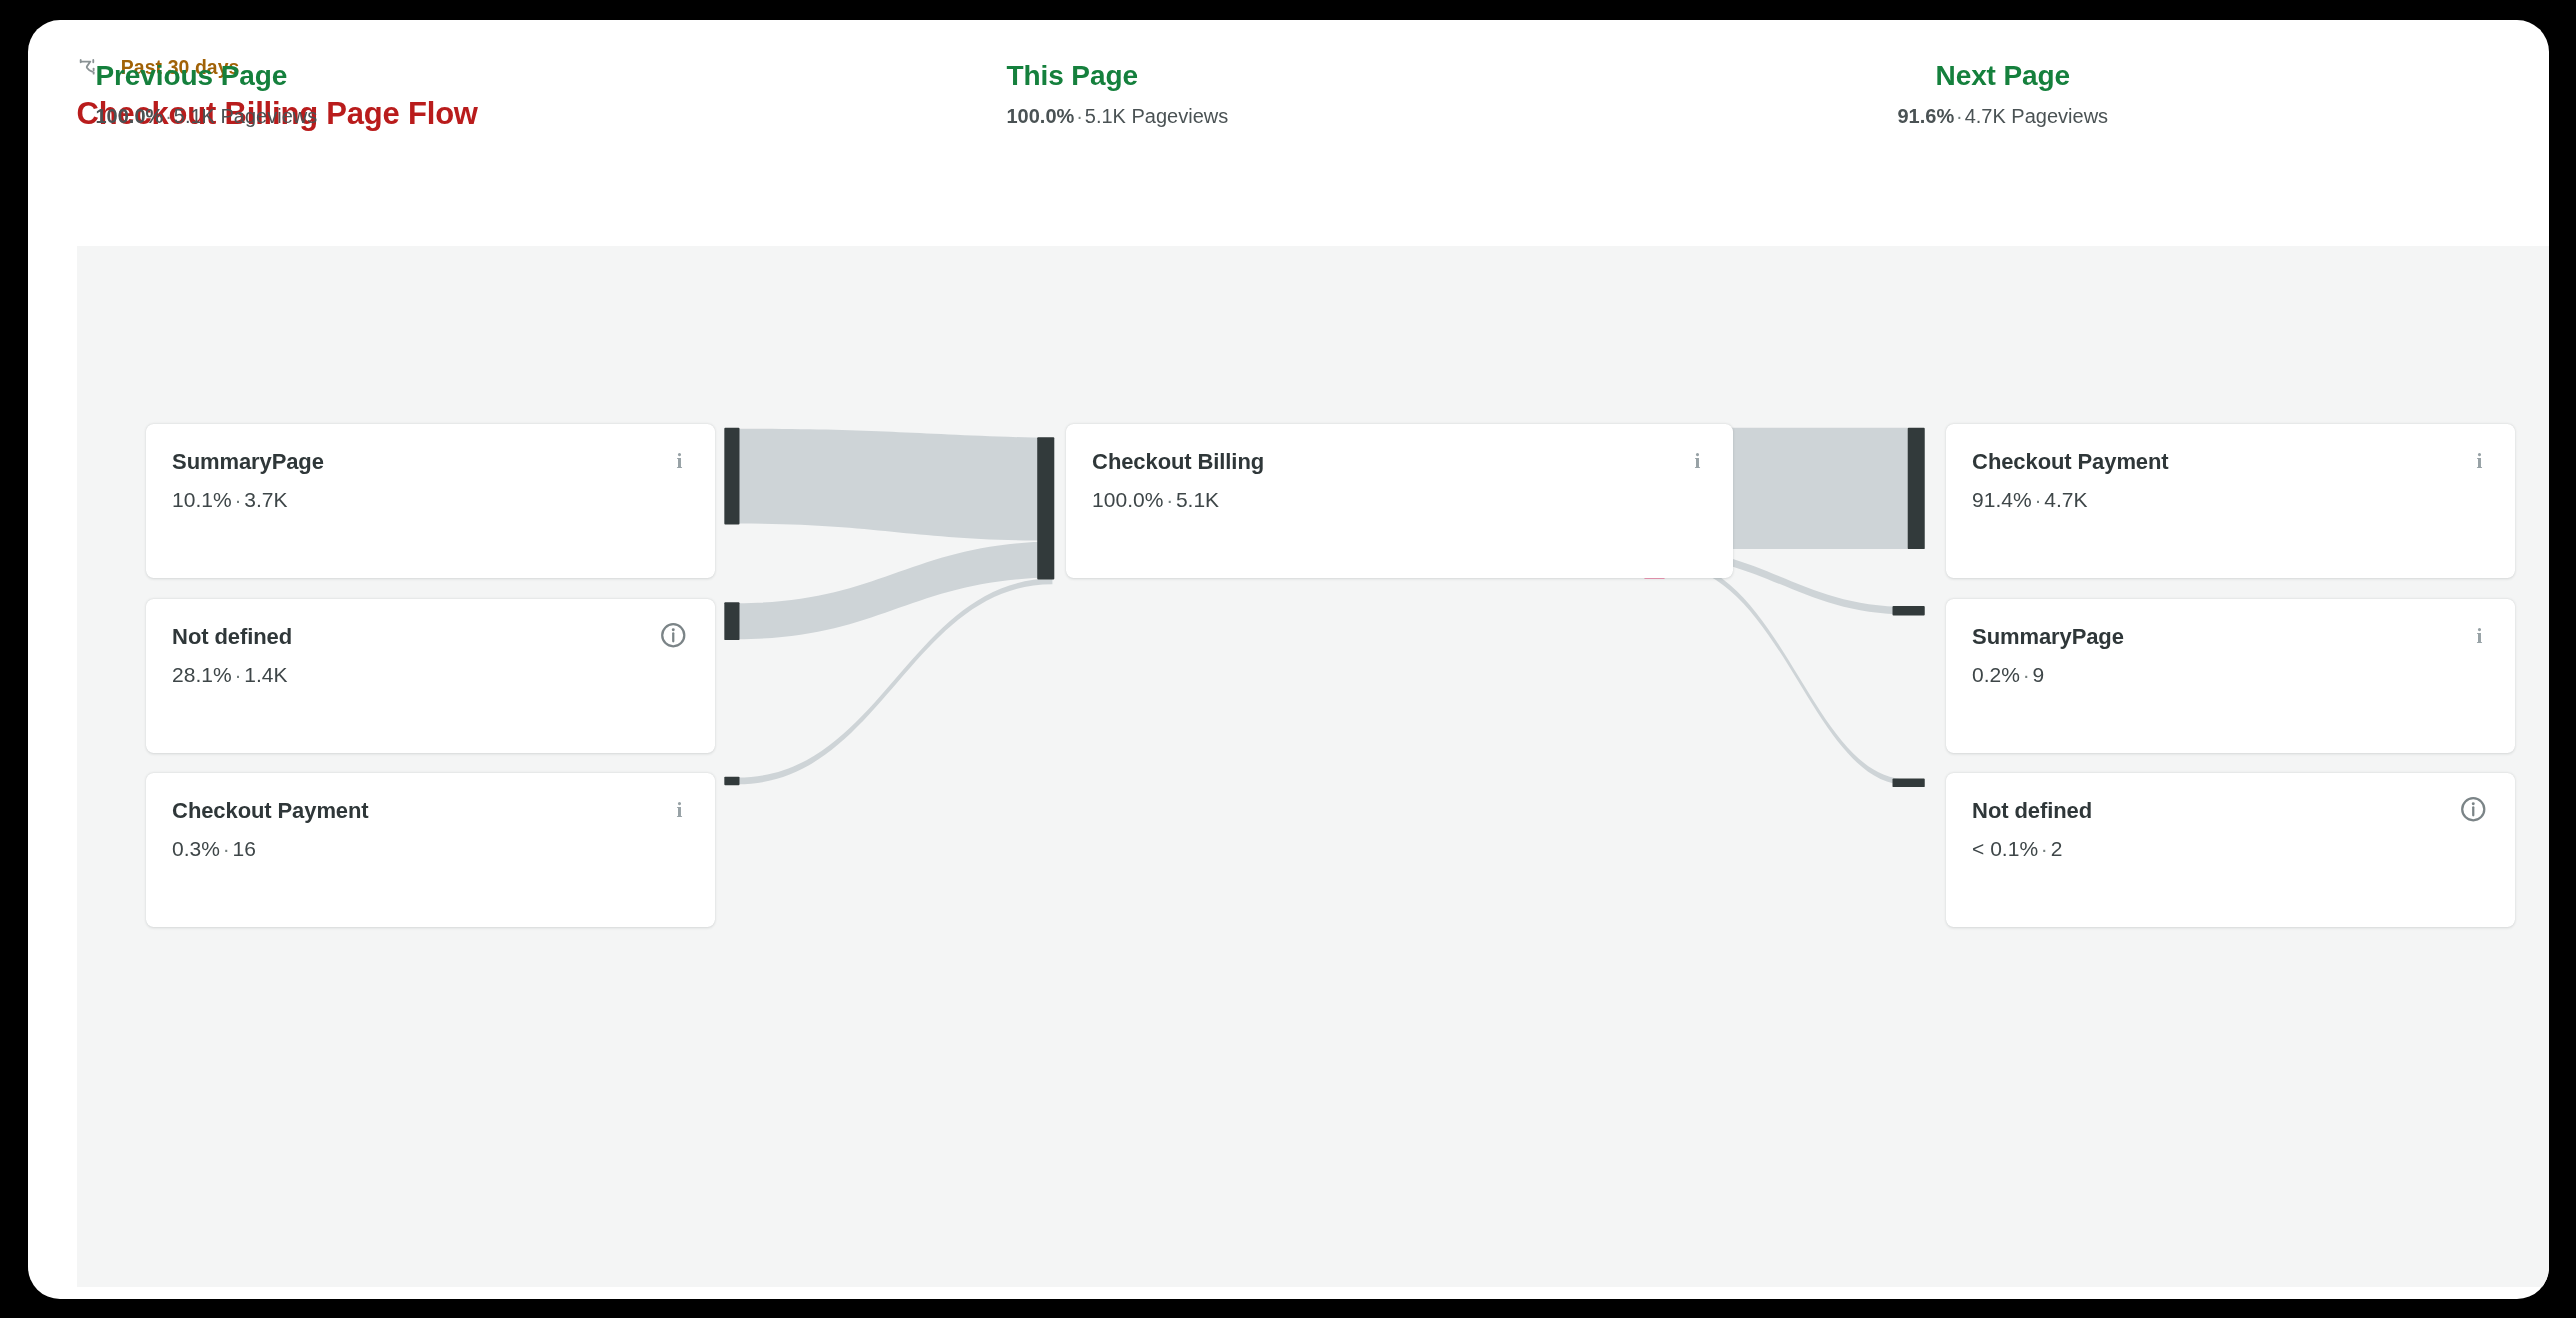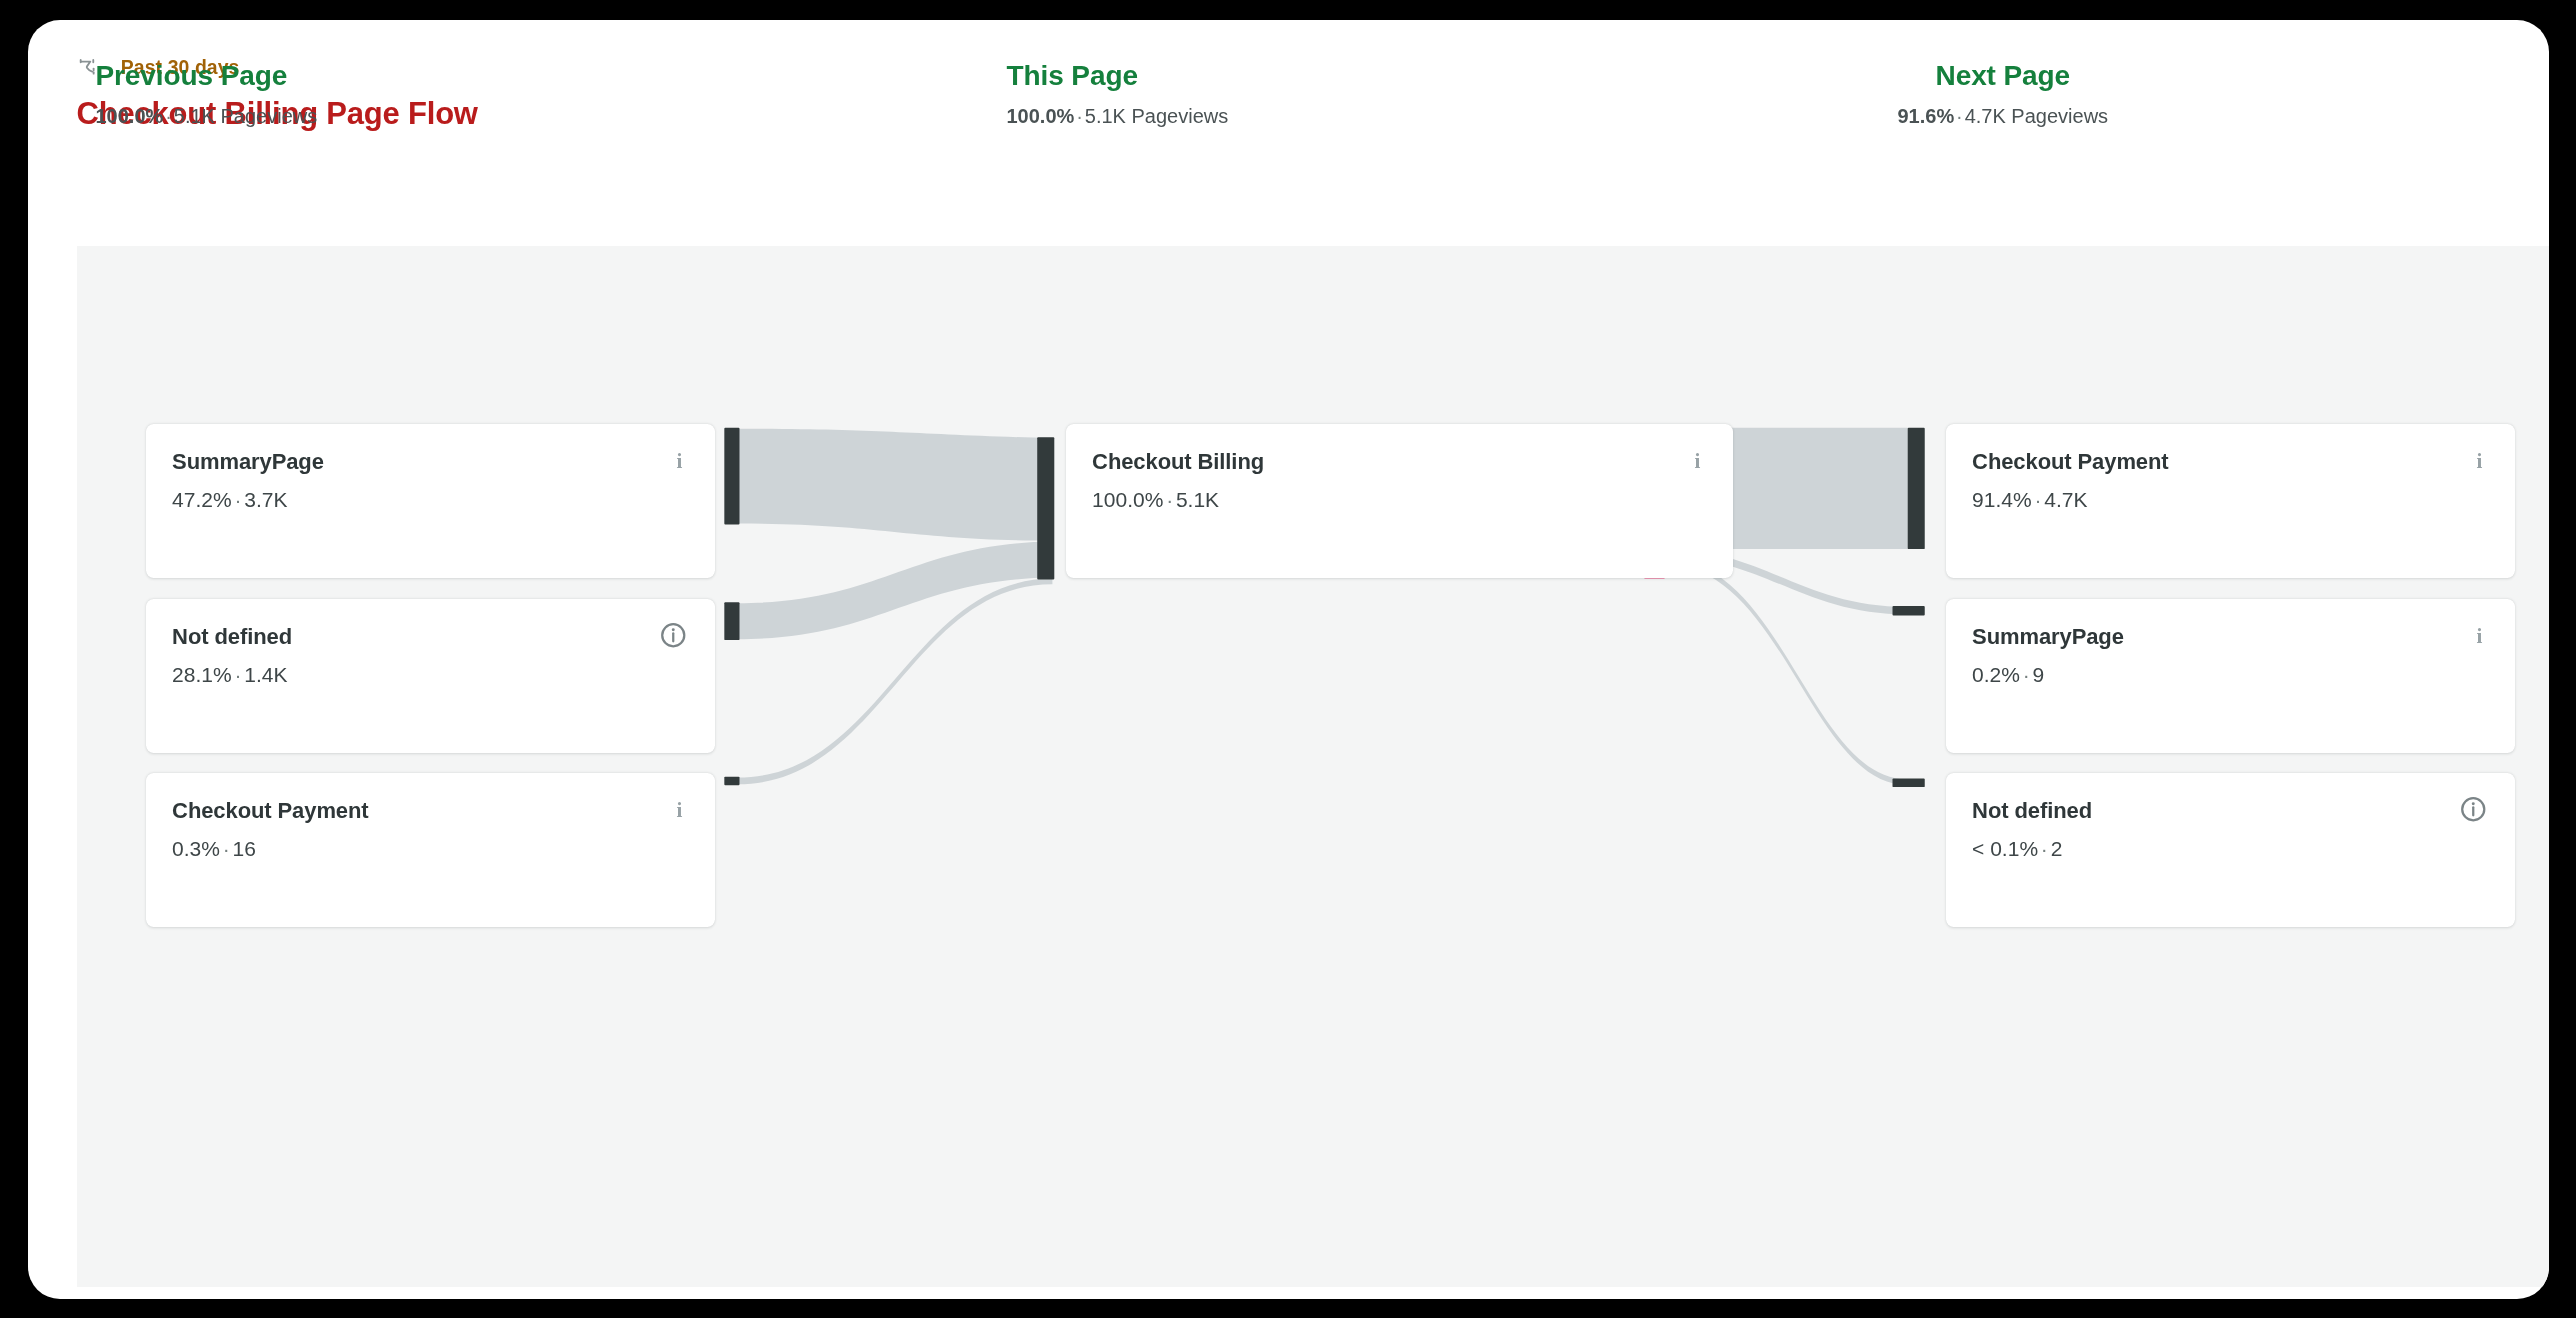--- a/index.html
+++ b/index.html
@@ -304,21 +304,21 @@
         <b>91.6%</b><span class="sep">·</span><span>4.7K Pageviews</span>
       </div>
     </div>
 
     <div class="node-card card-l1">
       <div class="row1">
         <span class="name">SummaryPage</span>
         <span class="info-plain">i</span>
       </div>
       <div class="stats">
-        <span>47.2%</span><span class="sep">·</span><span>3.7K</span>
+        <span>10.1%</span><span class="sep">·</span><span>3.7K</span>
       </div>
     </div>
 
     <div class="node-card card-l2">
       <div class="row1">
         <span class="name">Not defined</span>
         <svg class="info-circle" viewBox="0 0 24 24">
           <circle cx="12" cy="12" r="9.3" fill="none" stroke="#7b8487" stroke-width="1.9"></circle>
           <circle cx="12" cy="7.4" r="1.25" fill="#7b8487"></circle>
           <path d="M12 10.4 L12 17.1" stroke="#7b8487" stroke-width="1.9" stroke-linecap="round"></path>

